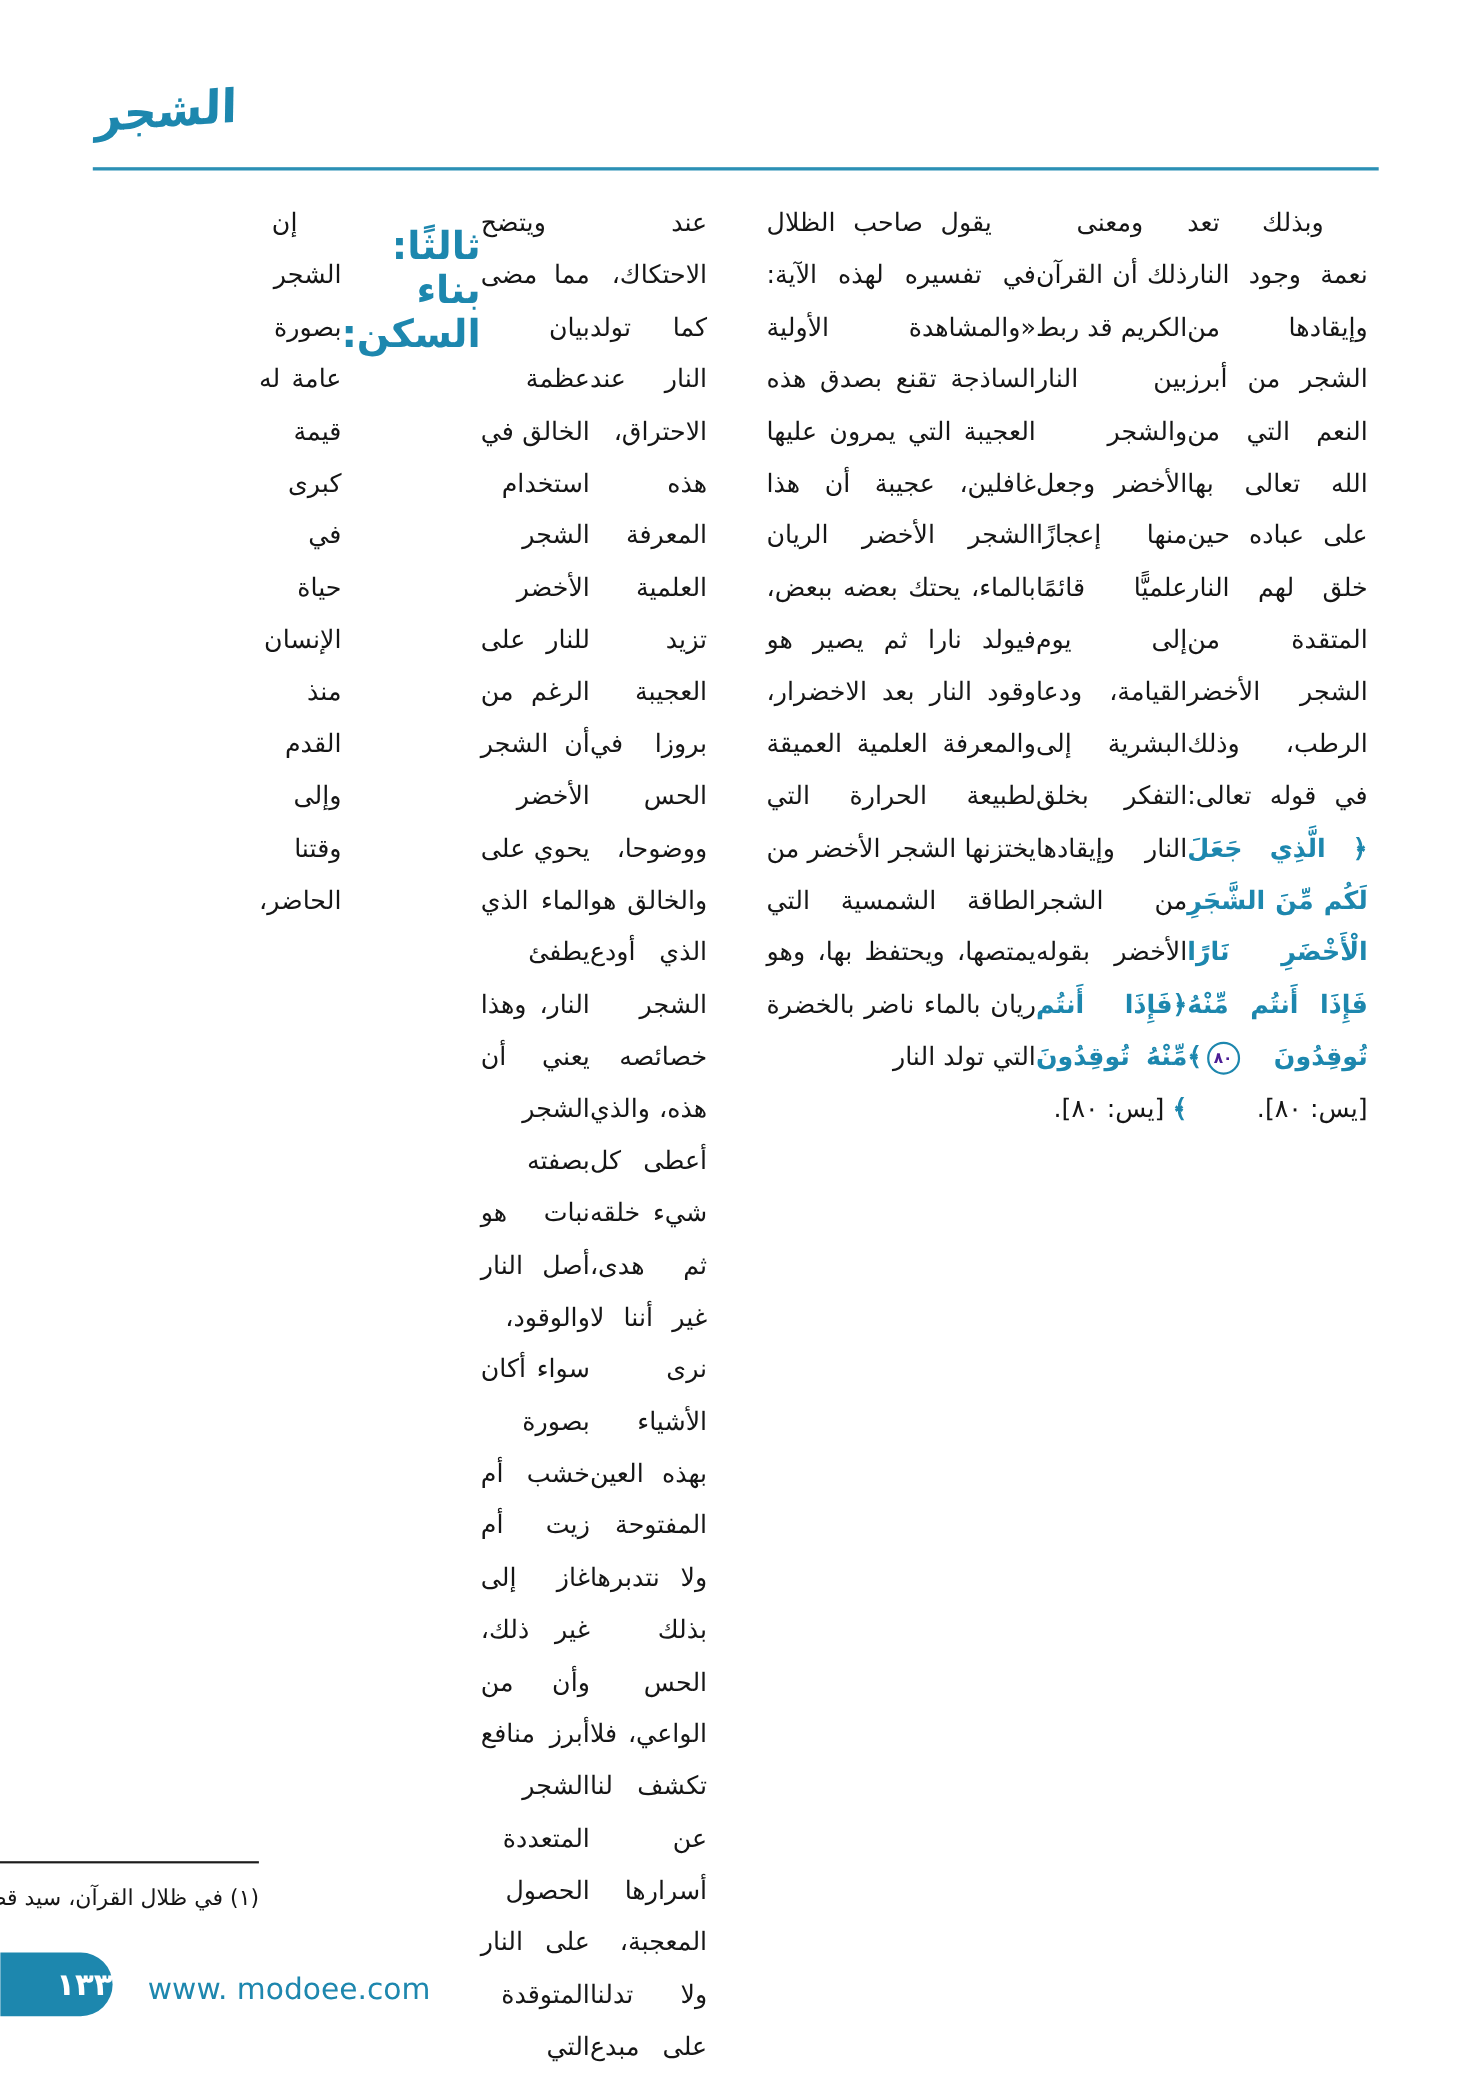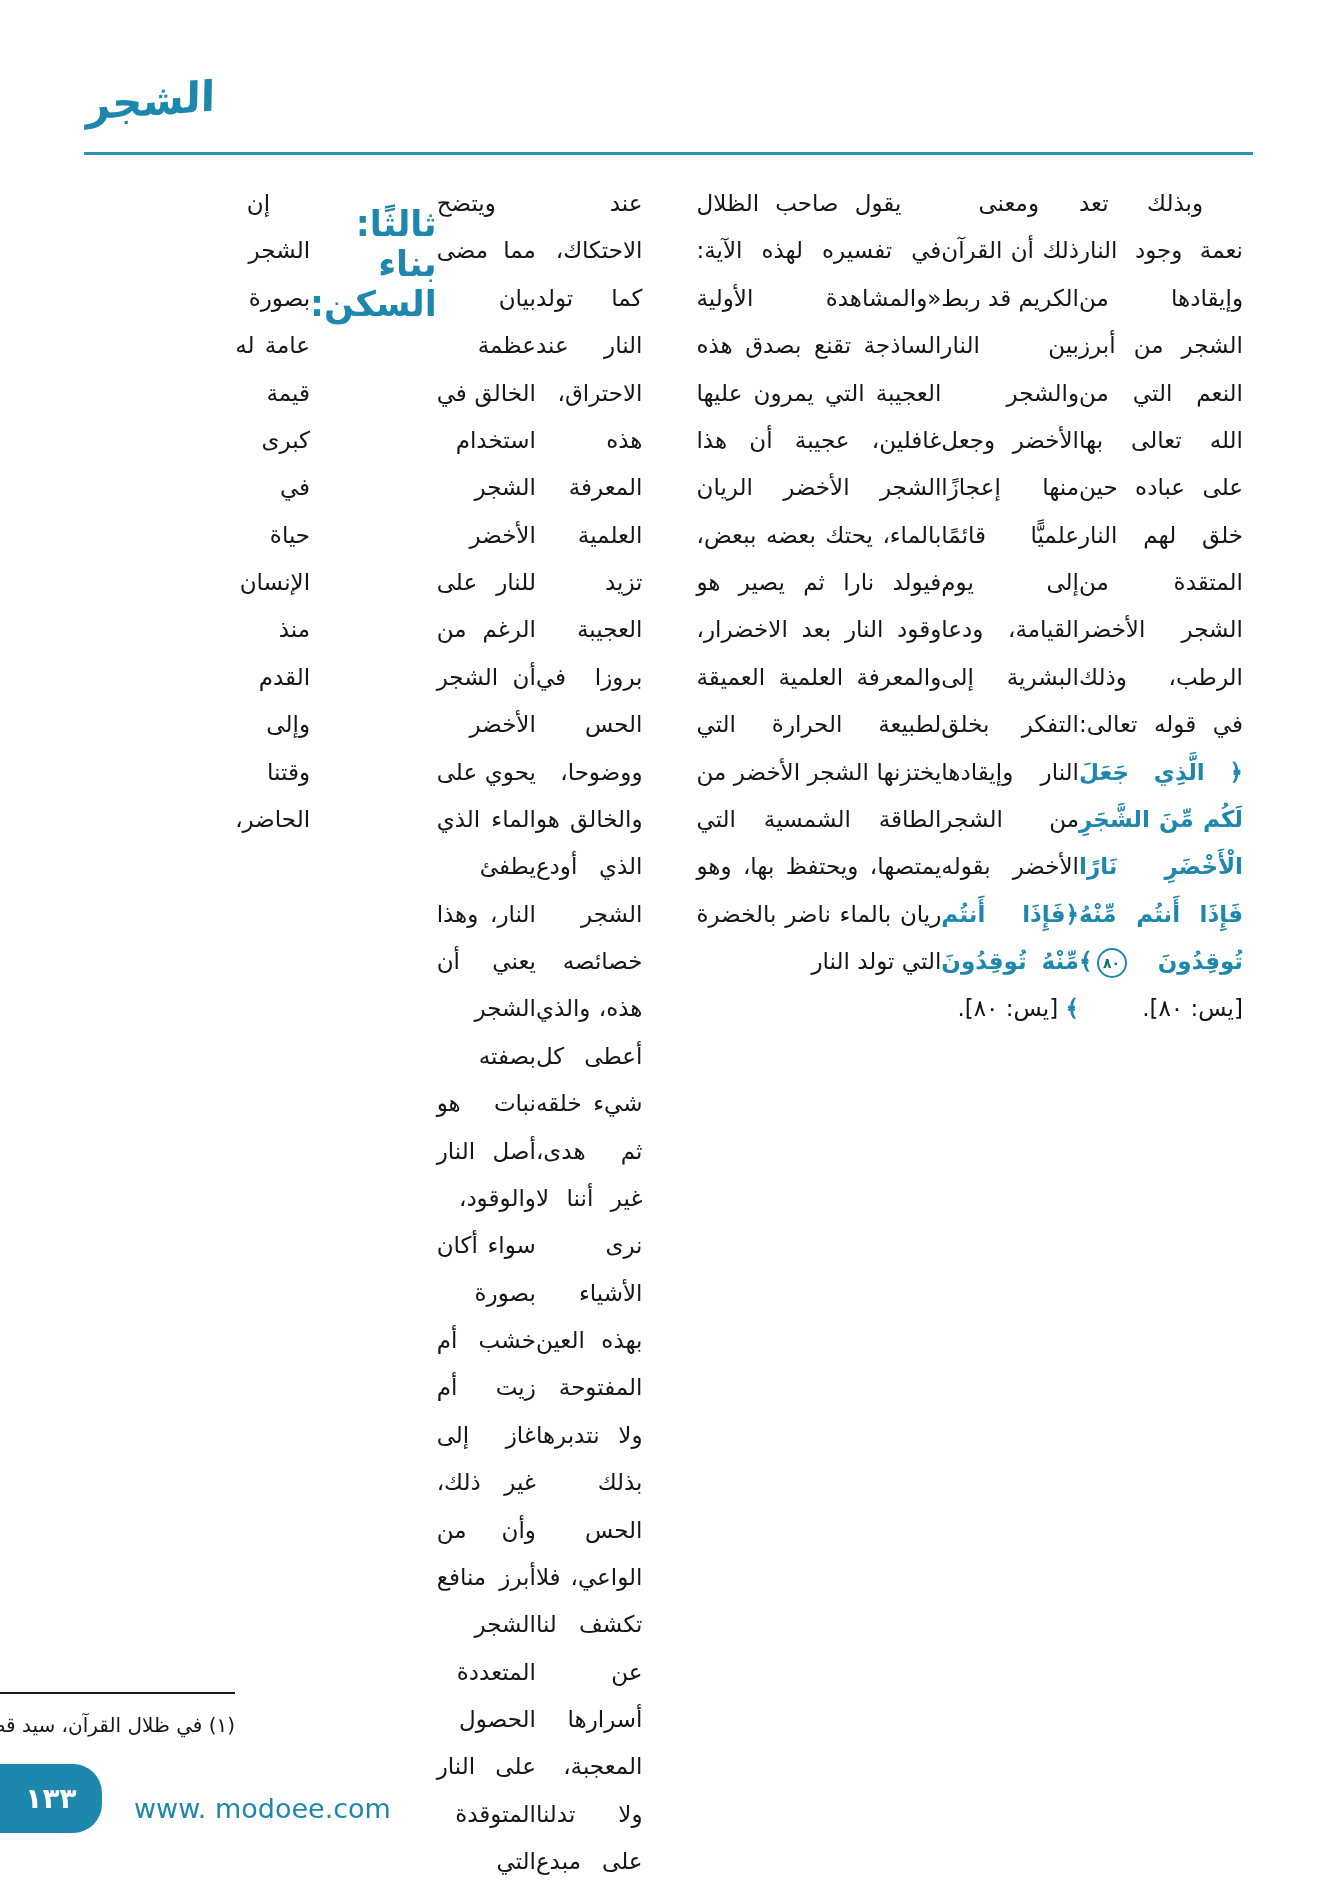--- a/index.html
+++ b/index.html
@@ -57,21 +57,21 @@
   .ayah-circle {
     display: inline-flex;
     align-items: center;
     justify-content: center;
     width: 30px;
     height: 30px;
     border: 2px solid #1d87ae;
     border-radius: 50%;
     font-size: 14px;
     line-height: 1;
-    color: #0f766e;
+    color: #4c1d95;
     font-weight: bold;
     vertical-align: middle;
     margin: 0 4px;
     text-indent: 0;
   }
   .section-heading {
     color: #1d87ae;
     font-size: 35px;
     font-weight: bold;
     margin: 24px 0 16px 0;
@@ -80,26 +80,26 @@
   
   .footnote-area { margin-top: auto; padding-top: 10px; }
   .footnote-rule { width: 380px; height: 2px; background: #1c1c1c; margin-bottom: 14px; }
   .footnote { font-size: 20px; line-height: 1.7; text-align: right; }
   
   .page-number-tab {
     position: absolute;
     left: 0;
     bottom: 57px;
     width: 102px;
-    height: 69px;
+    height: 58px;
     background: #1d87ae;
     border-radius: 0 29px 29px 0;
     display: flex;
     align-items: center;
-    justify-content: center;
+    justify-content: flex-start;
     color: #ffffff;
     font-size: 28px;
     font-weight: bold;
   }
   .website {
     position: absolute;
     left: 134px;
     bottom: 66px;
     color: #1d87ae;
     font-size: 27px;

